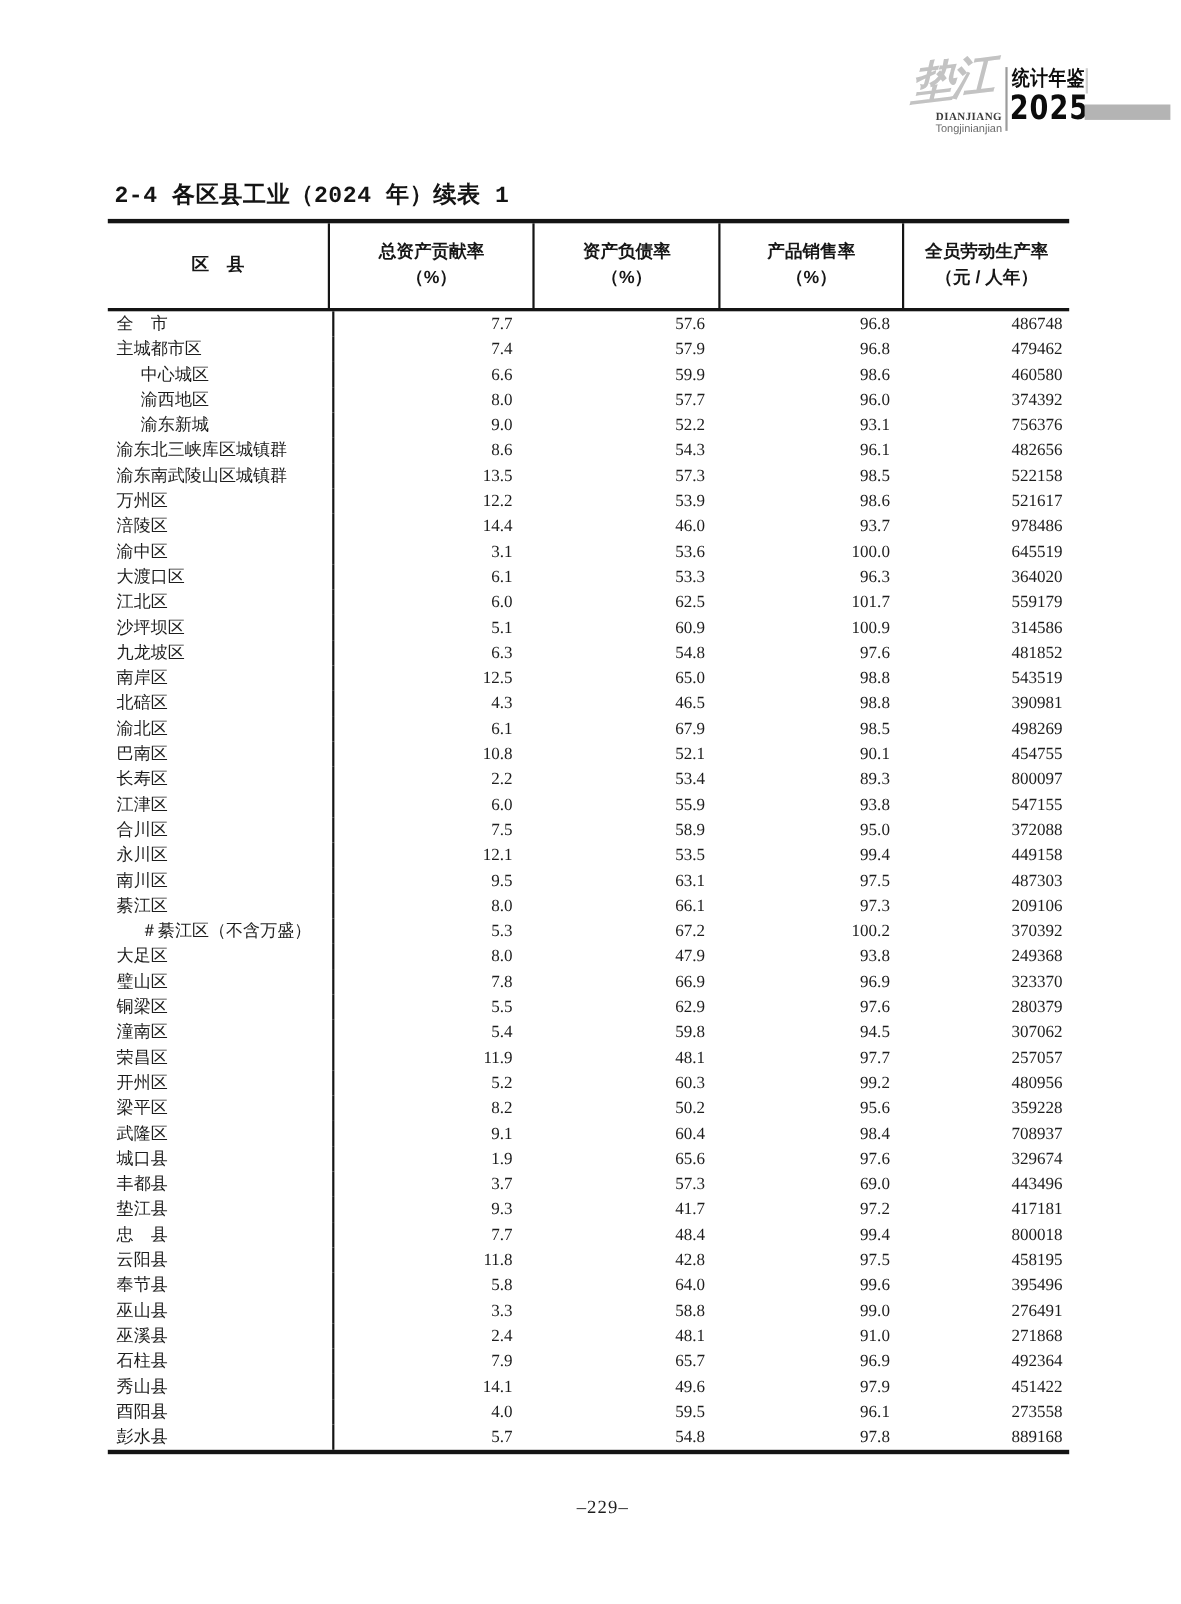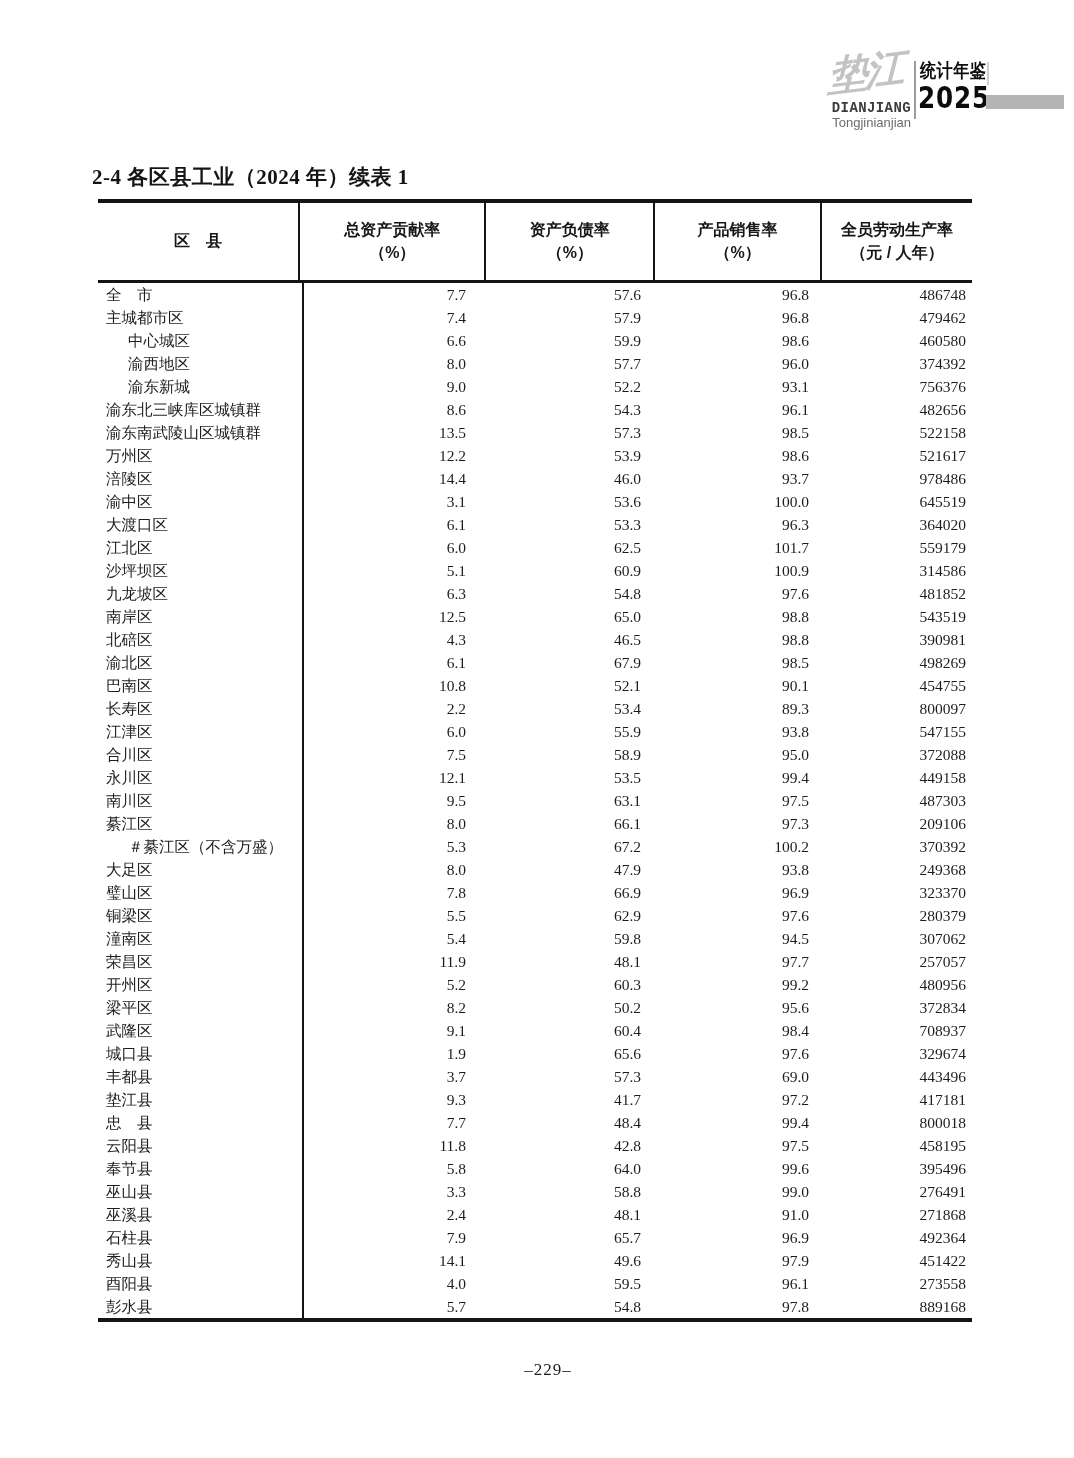--- a/index.html
+++ b/index.html
@@ -12,41 +12,41 @@
 
   
   .logo{position:absolute;left:828px;top:50px;width:246px;height:74px;}
   .logo-callig{
     position:absolute;left:0px;top:-2px;width:84px;
     font-size:40px;font-style:italic;font-weight:bold;color:#c3c3c3;
     transform:rotate(-7deg) skewX(-8deg);letter-spacing:-3px;line-height:1.2;
     white-space:nowrap;
   }
   .logo-en{position:absolute;left:0;top:51px;width:83px;text-align:right;line-height:1.1;}
-  .logo-en1{font-family:Liberation Mono, monospace;font-weight:bold;font-size:14px;color:#3c3c3c;letter-spacing:0.4px;}
-  .logo-en2{font-family:"Liberation Sans",sans-serif;font-size:13px;color:#6b6b6b;}
+  .logo-en1{font-family:Liberation Serif, serif;font-weight:bold;font-size:10px;color:#3c3c3c;letter-spacing:0.4px;}
+  .logo-en2{font-family:"Liberation Sans",sans-serif;font-size:10px;color:#6b6b6b;}
   .logo-vline{position:absolute;left:86px;top:11px;width:2px;height:58px;background:#9c9c9c;}
   .logo-cn{
     position:absolute;left:92px;top:8px;white-space:nowrap;
     font-family:"Liberation Sans",sans-serif;font-weight:900;font-size:19px;color:#0c0c0c;
     transform:scaleX(0.85);transform-origin:left top;letter-spacing:0.5px;
   }
   .logo-year{
     position:absolute;left:90px;top:33px;line-height:1;white-space:nowrap;
     font-family:"DejaVu Sans",sans-serif;font-weight:900;font-size:29px;color:#0c0c0c;
     transform:scaleX(0.85) scaleY(1.05);transform-origin:left top;letter-spacing:1px;
   }
   .logo-accent{position:absolute;left:159px;top:12px;width:1.5px;height:23px;background:#cfcfcf;}
   .logo-bar{position:absolute;left:158px;top:45px;width:78px;height:14px;}
 
   
   .title{
-    position:absolute;left:92px;top:163px;margin:0;
+    position:absolute;left:104px;top:163px;margin:0;
     font-size:21px;font-weight:bold;letter-spacing:0.5px;
-    font-family:Liberation Serif, serif;color:#141414;white-space:nowrap;
+    font-family:Liberation Mono, monospace;color:#141414;white-space:nowrap;
   }
 
   
   .table{position:absolute;left:98px;top:199px;width:874px;}
   .thead{
     display:flex;box-sizing:border-box;height:84px;
     border-top:4px solid #141414;border-bottom:3px solid #141414;
   }
   .th{
     box-sizing:border-box;display:flex;flex-direction:column;
@@ -332,21 +332,21 @@
           <div class="c cn c2">5.2</div>
           <div class="c cn c3">60.3</div>
           <div class="c cn c4">99.2</div>
           <div class="c cn c5">480956</div>
         </div>
         <div class="trow">
           <div class="c c1">梁平区</div>
           <div class="c cn c2">8.2</div>
           <div class="c cn c3">50.2</div>
           <div class="c cn c4">95.6</div>
-          <div class="c cn c5">372834</div>
+          <div class="c cn c5">359228</div>
         </div>
         <div class="trow">
           <div class="c c1">武隆区</div>
           <div class="c cn c2">9.1</div>
           <div class="c cn c3">60.4</div>
           <div class="c cn c4">98.4</div>
           <div class="c cn c5">708937</div>
         </div>
         <div class="trow">
           <div class="c c1">城口县</div>

